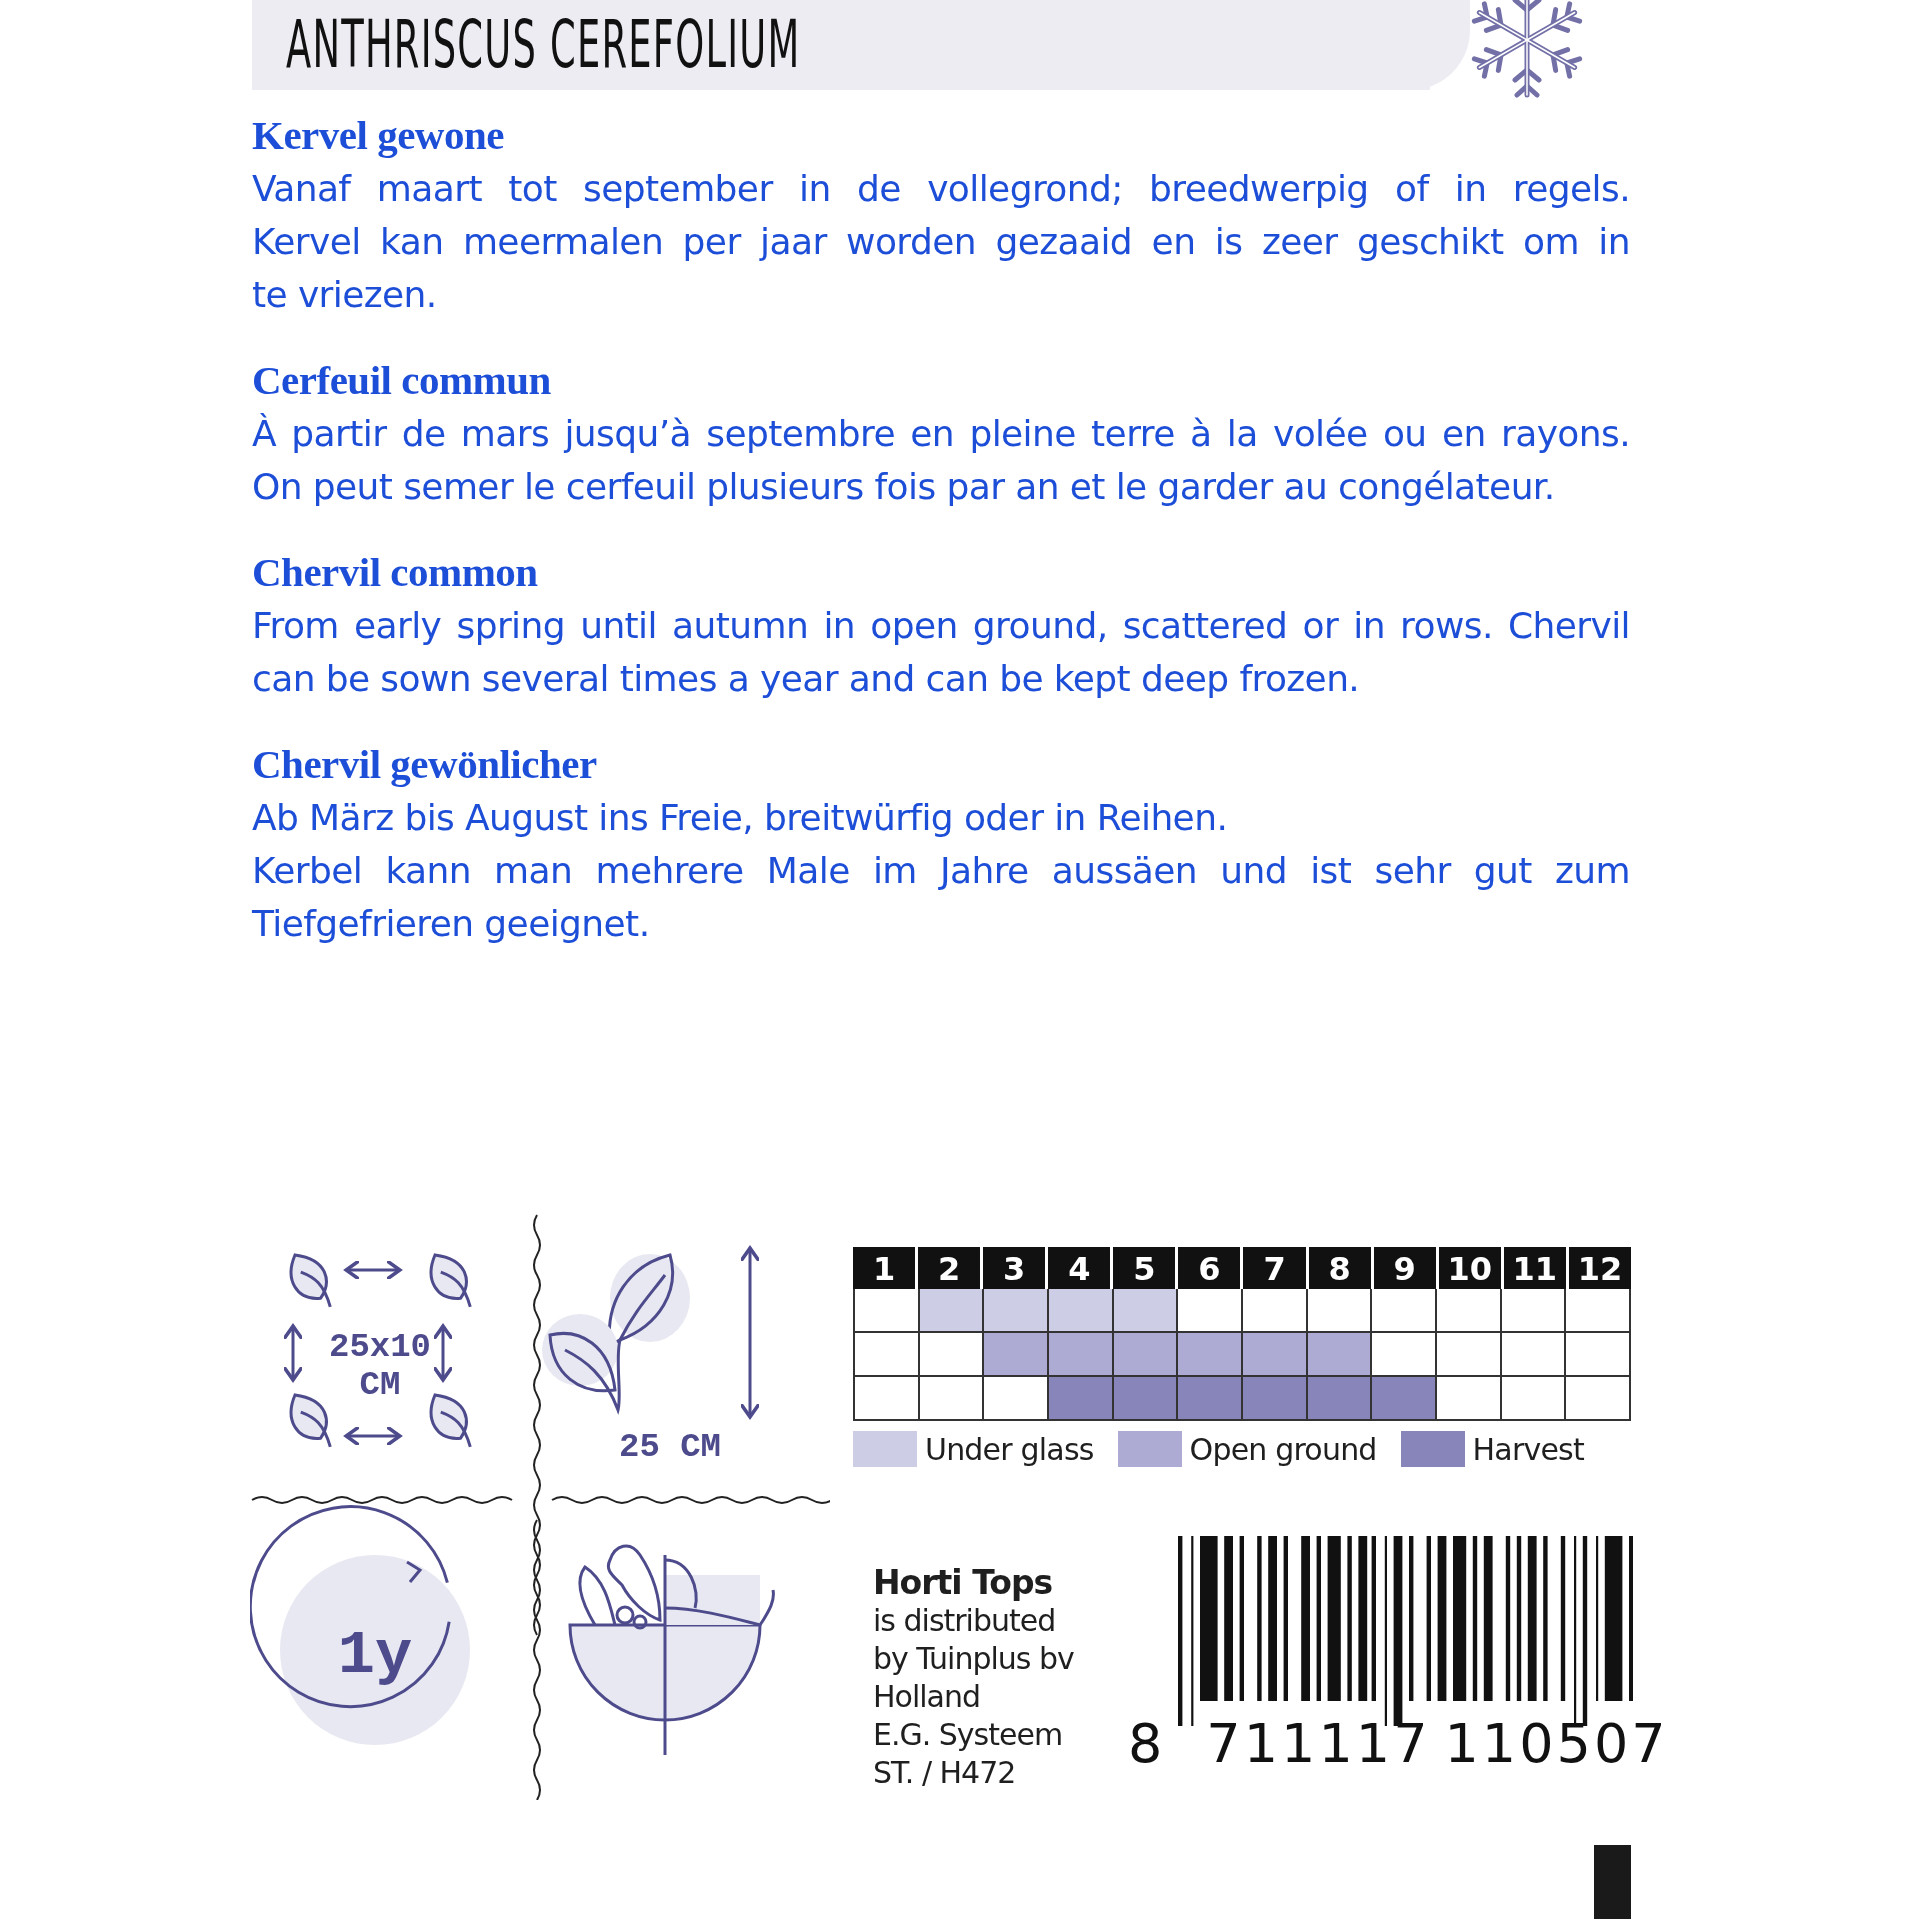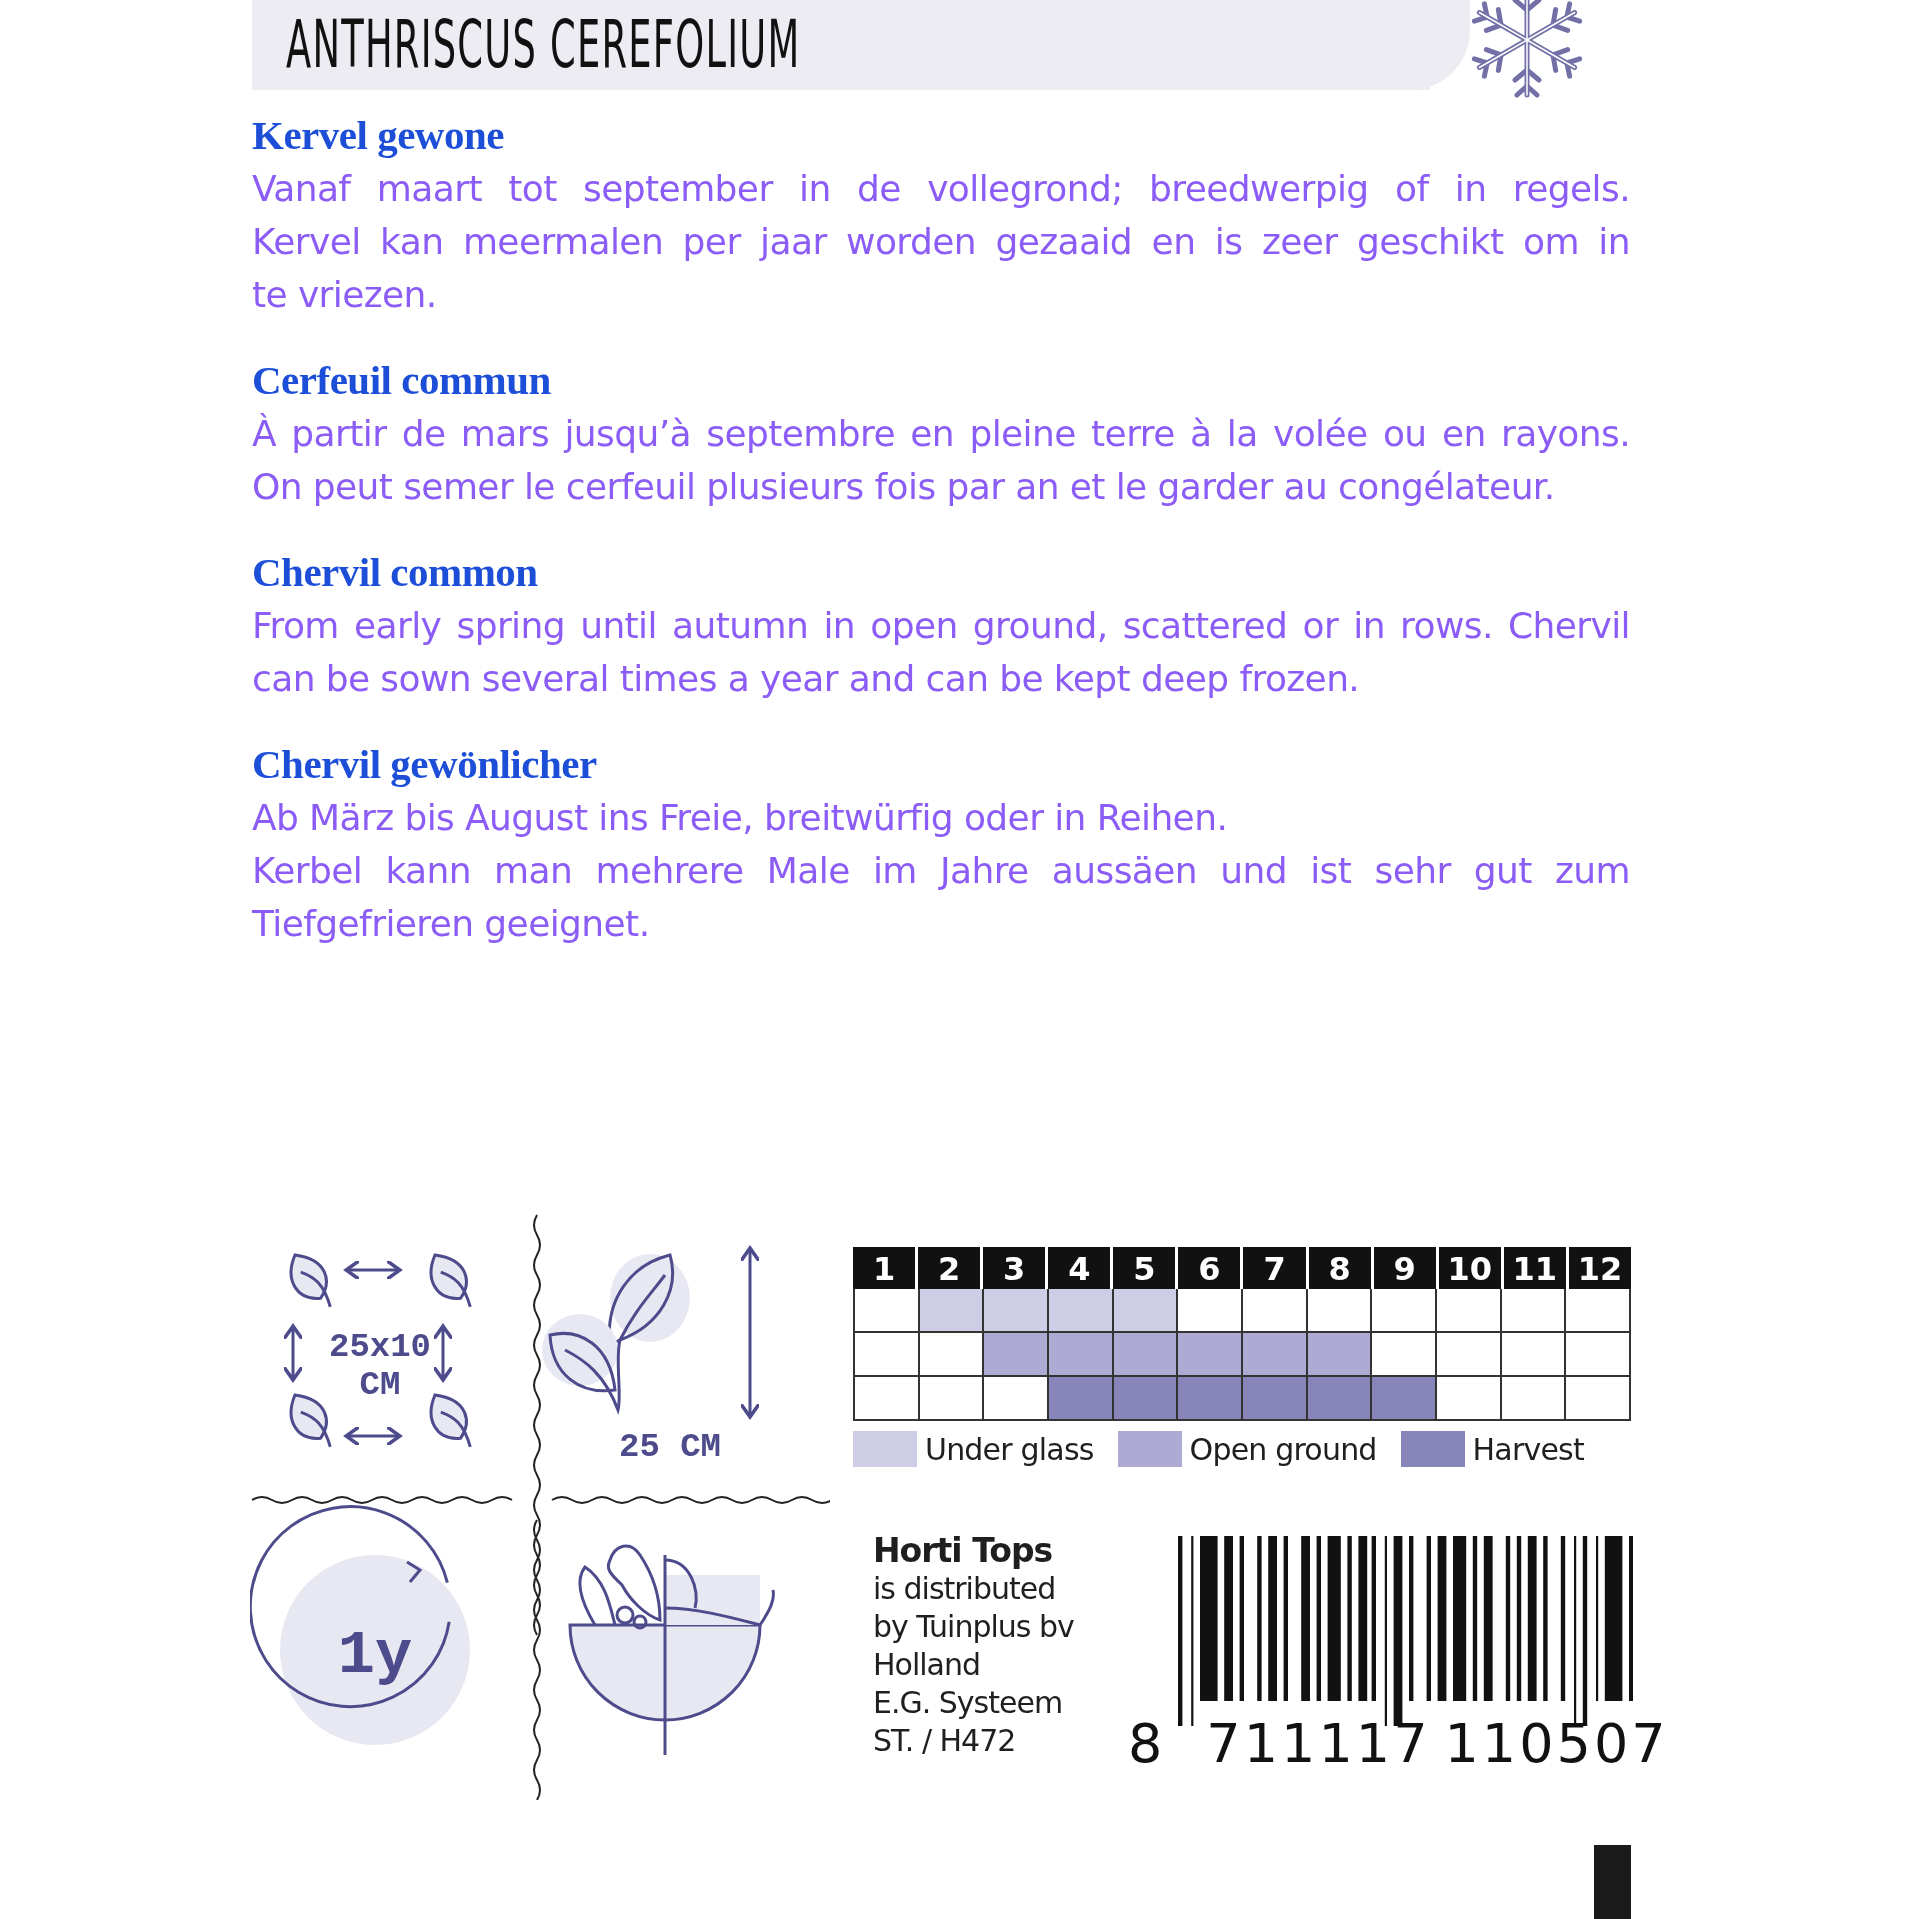--- a/index.html
+++ b/index.html
@@ -10,21 +10,21 @@
   .title-bar:after { content:""; position:absolute; right:-40px; top:0; width:80px; height:90px;
                background:#ECECF2; border-radius:0 0 60px 0; }
   .title-text { position:absolute; left:286px; top:6px; font-family:"DejaVu Sans Condensed","DejaVu Sans", sans-serif;
                 font-size:66px; font-weight:300; letter-spacing:2px; color:#111; transform:scaleX(0.62);
                 transform-origin:left top; white-space:nowrap; }
   .snowflake { position:absolute; left:1465px; top:-10px; width:125px; height:115px; }
 
   .section { position:absolute; left:252px; width:1378px; }
   .heading { font-family:Liberation Serif, serif; font-weight:bold; font-size:41px; color:#1d4ed8;
              letter-spacing:-0.5px; line-height:54px; margin:0; }
-  .body-line { font-family:"DejaVu Sans", sans-serif; font-size:36px; line-height:53px; color:#8b5cf6;
+  .body-line { font-family:"DejaVu Sans", sans-serif; font-size:36px; line-height:53px; color:#1d4ed8;
                letter-spacing:-0.6px; margin:0; white-space:nowrap; }
   .justify { text-align:justify; text-align-last:justify; white-space:normal; }
 
   
   .calendar { position:absolute; left:853px; top:1247px; width:778px; }
   .cal-head { display:flex; height:42px; background:#111; }
   .cal-head div { flex:1; color:#fff; font-family:"DejaVu Sans", sans-serif; font-weight:bold; font-size:32px;
                   text-align:center; line-height:44px; border-left:3px solid #fff; }
   .cal-head div:first-child { border-left:none; }
   .cal-row { display:flex; height:42px; border-bottom:2px solid #333; }
@@ -33,21 +33,21 @@
   .legend { display:flex; align-items:flex-end; margin-top:8px; height:38px; }
   .legend .sw { width:64px; height:36px; margin-right:8px; }
   .legend .lbl { font-family:"DejaVu Sans", sans-serif; font-size:30px; color:#1f1f1f; margin-right:24px; letter-spacing:-0.8px; }
 
   
   .icon-box { position:absolute; }
   .icon-label { position:absolute; font-family:Liberation Mono, monospace; font-weight:bold; color:#4D4B8C; text-align:center; }
 
   .distributor { position:absolute; left:873px; top:1532px; font-family:"DejaVu Sans", sans-serif;
                  font-size:30px; line-height:38px; color:#1f1f1f; letter-spacing:-1px; }
-  .distributor .brand { font-weight:bold; font-size:33px; }
+  .distributor .brand { font-weight:bold; font-size:33px;margin-top:32px; }
 
   .barcode { position:absolute; left:1178px; top:1536px; width:455px; height:190px; }
   .barcode-digits { position:absolute; top:1712px; left:1128px; font-family:"DejaVu Sans", sans-serif;
                     font-size:54px; color:#111; letter-spacing:0px; }
   .black-mark { position:absolute; left:1594px; top:1845px; width:37px; height:74px; background:#1a1a1a; }
 </style>
 </head>
 <body>
 
 <div class="title-bar"></div>

